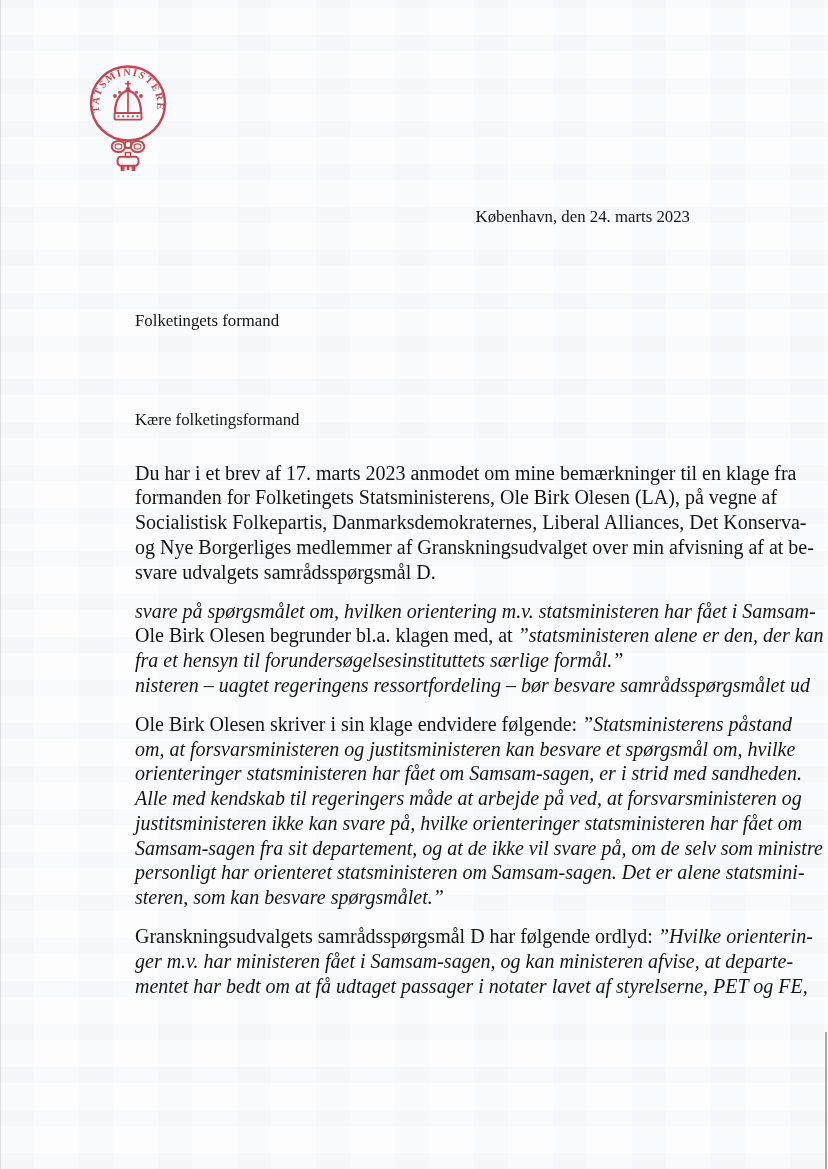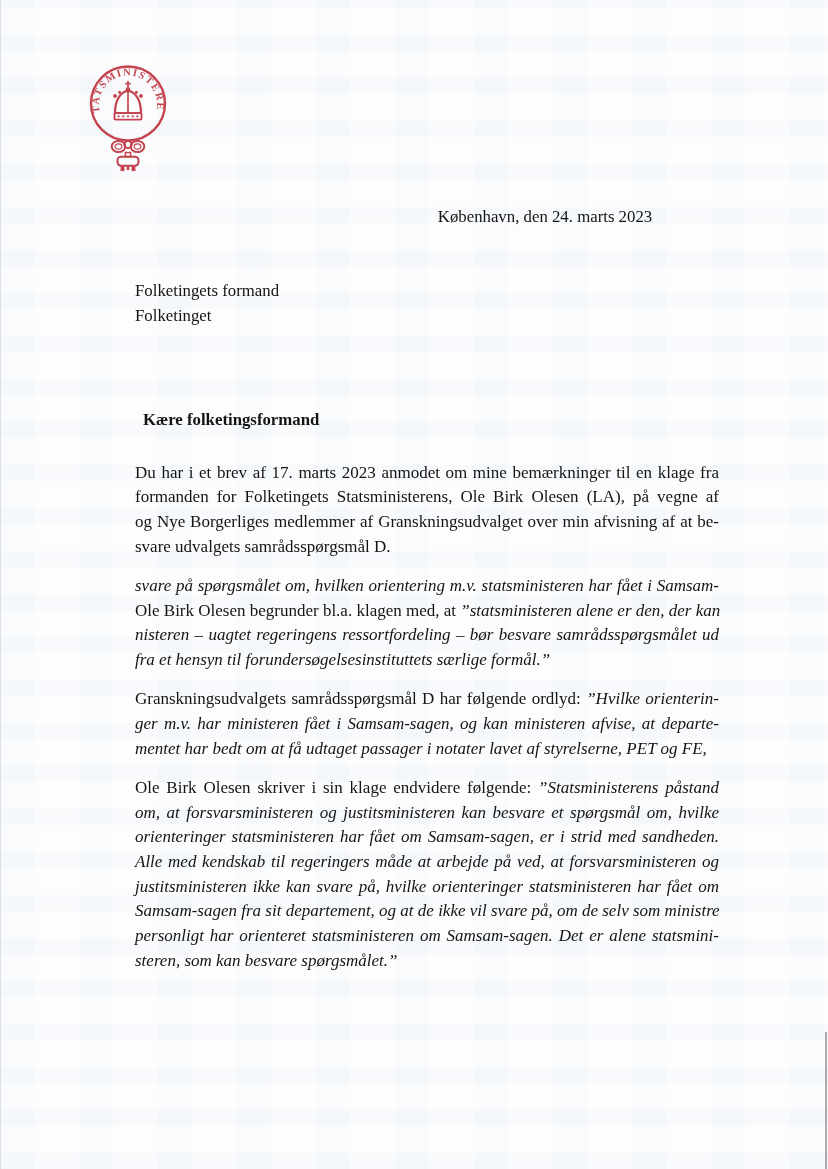--- a/index.html
+++ b/index.html
@@ -33,42 +33,41 @@
     position:absolute;right:1px;top:1032px;width:2px;height:137px;
     background:rgba(70,72,82,0.45);
   }
 
   .seal{
     position:absolute;left:88px;top:63px;width:80px;height:112px;
   }
 
   .dateline{
     position:absolute;top:205px;left:400px;width:290px;
-    text-align:center;
+    text-align:right;
     font-size:16.8px;line-height:24px;
   }
 
   .recipient{
-    position:absolute;left:135px;top:279px;width:400px;
+    position:absolute;left:135px;top:309px;width:400px;
     font-size:16.8px;line-height:24.5px;
   }
 
   .letter-content{
     position:absolute;left:135px;top:408px;width:584px;
   }
   .salutation{
     font-size:16.8px;line-height:24.7px;
-    margin:0 0 28px 8px;
-    font-weight:bold;
+    margin:0 0 28px 0;
   }
   .para{
     margin:0 0 14.5px 0;
   }
   .line{
-    font-size:17px;
+    font-size:20px;
     line-height:24.7px;
     white-space:nowrap;
     text-align:justify;
     text-align-last:justify;
   }
   .line.last{
     text-align-last:left;
   }
   .line em{font-style:italic;}
 </style>
@@ -125,49 +124,49 @@
         <rect x="43.6" y="102.5" width="3.8" height="5.6" fill="#c4454f"></rect>
         <rect x="38.7" y="102.5" width="2.6" height="4.6" fill="#c4454f"></rect>
       </g>
     </svg>
   </div>
 
   <div class="dateline">København, den 24. marts 2023</div>
 
   <div class="recipient">
     <div>Folketingets formand</div>
-    <div>Folketinget</div>
   </div>
 
   <div class="letter-content">
     <div class="salutation">Kære folketingsformand</div>
     <div>
         <div class="para">
           <div class="line"><span>Du har i et brev af 17. marts 2023 anmodet om mine bemærkninger til en klage fra</span></div>
           <div class="line"><span>formanden for Folketingets Statsministerens, Ole Birk Olesen (LA), på vegne af</span></div>
+          <div class="line"><span>Socialistisk Folkepartis, Danmarksdemokraternes, Liberal Alliances, Det Konserva-</span></div>
           <div class="line"><span>og Nye Borgerliges medlemmer af Granskningsudvalget over min afvisning af at be-</span></div>
           <div class="line last"><span>svare udvalgets samrådsspørgsmål D.</span></div>
         </div>
         <div class="para">
           <div class="line"><em>svare på spørgsmålet om, hvilken orientering m.v. statsministeren har fået i Samsam-</em></div>
           <div class="line"><span>Ole Birk Olesen begrunder bl.a. klagen med, at </span><em>”statsministeren alene er den, der kan</em></div>
+          <div class="line last"><em>fra et hensyn til forundersøgelsesinstituttets særlige formål.”</em></div>
           <div class="line"><em>nisteren – uagtet regeringens ressortfordeling – bør besvare samrådsspørgsmålet ud</em></div>
-          <div class="line last"><em>fra et hensyn til forundersøgelsesinstituttets særlige formål.”</em></div>
-        </div>
-        <div class="para">
-          <div class="line"><span>Granskningsudvalgets samrådsspørgsmål D har følgende ordlyd: </span><em>”Hvilke orienterin-</em></div>
-          <div class="line"><em>ger m.v. har ministeren fået i Samsam-sagen, og kan ministeren afvise, at departe-</em></div>
-          <div class="line last"><em>mentet har bedt om at få udtaget passager i notater lavet af styrelserne, PET og FE,</em></div>
         </div>
         <div class="para">
           <div class="line"><span>Ole Birk Olesen skriver i sin klage endvidere følgende: </span><em>”Statsministerens påstand</em></div>
           <div class="line"><em>om, at forsvarsministeren og justitsministeren kan besvare et spørgsmål om, hvilke</em></div>
           <div class="line"><em>orienteringer statsministeren har fået om Samsam-sagen, er i strid med sandheden.</em></div>
           <div class="line"><em>Alle med kendskab til regeringers måde at arbejde på ved, at forsvarsministeren og</em></div>
           <div class="line"><em>justitsministeren ikke kan svare på, hvilke orienteringer statsministeren har fået om</em></div>
           <div class="line"><em>Samsam-sagen fra sit departement, og at de ikke vil svare på, om de selv som ministre</em></div>
           <div class="line"><em>personligt har orienteret statsministeren om Samsam-sagen. Det er alene statsmini-</em></div>
           <div class="line last"><em>steren, som kan besvare spørgsmålet.”</em></div>
         </div>
+        <div class="para">
+          <div class="line"><span>Granskningsudvalgets samrådsspørgsmål D har følgende ordlyd: </span><em>”Hvilke orienterin-</em></div>
+          <div class="line"><em>ger m.v. har ministeren fået i Samsam-sagen, og kan ministeren afvise, at departe-</em></div>
+          <div class="line last"><em>mentet har bedt om at få udtaget passager i notater lavet af styrelserne, PET og FE,</em></div>
+        </div>
       </div>
   </div>
 
 </div>
 
 </body></html>

